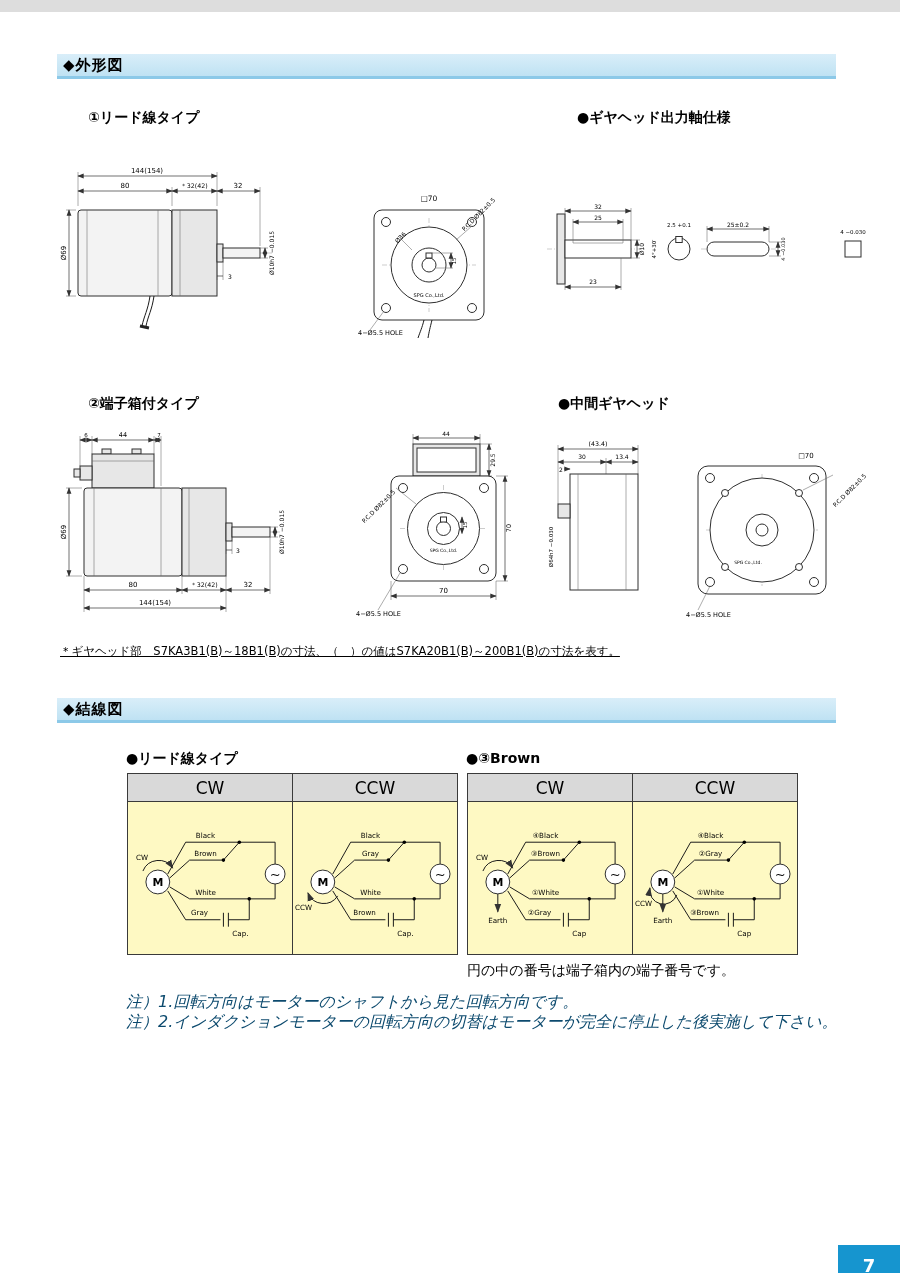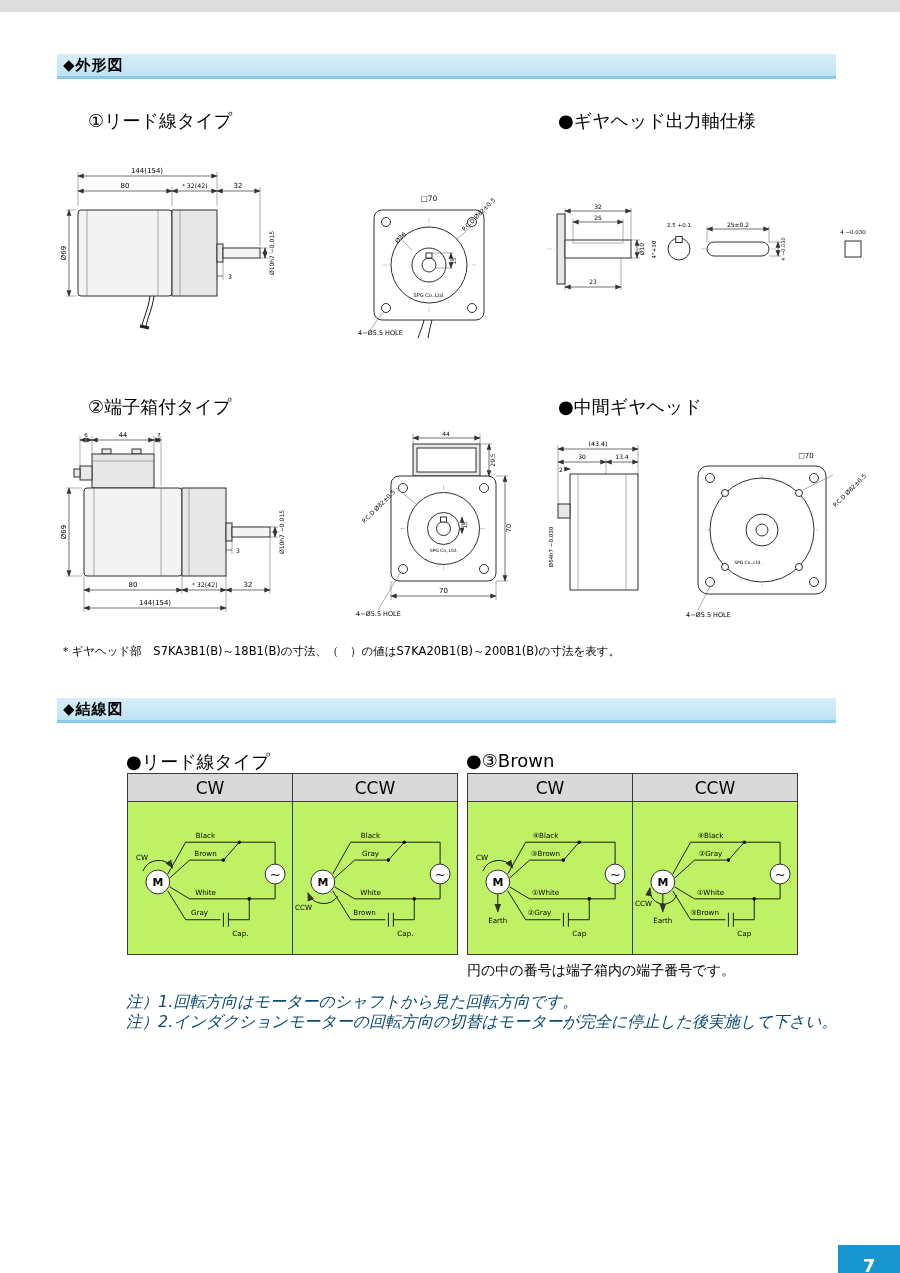--- a/index.html
+++ b/index.html
@@ -3,34 +3,34 @@
 <meta charset="utf-8">
 <style>
   * { box-sizing:border-box; margin:0; padding:0; }
   html,body { background:#ddd; }
   .page { position:relative; width:900px; height:1273px; margin:12px auto; background:#fff;
           font-family:"DejaVu Sans","Liberation Sans",sans-serif; color:#111; overflow:hidden; }
   .banner { position:absolute; left:57px; width:779px; height:25px;
             background:linear-gradient(#d9eef9,#bfe2f3); border-bottom:3px solid #8cc9e8;
             display:flex; align-items:center; }
   .banner span { font-weight:bold; font-size:15px; color:#000; padding-left:6px; letter-spacing:1px; }
-  .subtitle { position:absolute; font-size:18px; font-weight:normal; color:#000; }
-  .footnote { position:absolute; font-size:11.5px; color:#000; }
+  .subtitle { position:absolute; font-size:14px; font-weight:bold; color:#000; }
+  .footnote { position:absolute; font-size:11.5px; color:#000;text-decoration:underline; }
   .drawing { position:absolute; }
   svg text { font-family:"DejaVu Sans","Liberation Sans",sans-serif; fill:#000; }
   .dt { font-size:7px; }
   .dim { stroke:#333; stroke-width:0.7; fill:none; }
   .ext { stroke:#666; stroke-width:0.55; fill:none; }
   .part  { fill:#f3f3f3; stroke:#2e2e2e; stroke-width:1; }
   .part2 { fill:#e7e7e7; stroke:#2e2e2e; stroke-width:1; }
   .partw { fill:#ffffff; stroke:#2e2e2e; stroke-width:1; }
   .cl { stroke:#999; stroke-width:0.5; stroke-dasharray:5 2 1 2; fill:none; }
   .wire { stroke:#1a1a1a; stroke-width:1; fill:none; }
   .wl { font-size:7.2px; }
-  .wiretable { position:absolute; width:331px; border:1.6px solid #3a3a3a; background:#bef264; }
+  .wiretable { position:absolute; width:331px; border:1.6px solid #3a3a3a; background:#fef9c3; }
   .wt-head { display:flex; height:28px; border-bottom:1.6px solid #3a3a3a; background:#d9d9d9; }
   .wt-head > div { flex:1; display:flex; align-items:center; justify-content:center; font-size:17px; color:#000; }
   .wt-head > div:first-child { border-right:1.6px solid #3a3a3a; }
   .wt-body { display:flex; height:152px; }
   .wt-body > div { flex:1; position:relative; }
   .wt-body > div:first-child { border-right:1.6px solid #3a3a3a; }
   .caption { position:absolute; font-size:14px; color:#000; }
   .notes { position:absolute; font-size:16px; line-height:20px; color:#0c4a6e;font-style:italic; }
   .notes .indent { padding-left:37px; }
   .pagenum { position:absolute; left:838px; top:1233px; width:62px; height:40px; background:#1695cf;
@@ -47,21 +47,21 @@
   </defs>
 </svg>
 
 <div class="page">
 
   <div class="banner" style="top:42px">
     <span>◆外形図</span>
   </div>
 
   <div class="subtitle" style="left:88px;top:97px">①リード線タイプ</div>
-  <div class="subtitle" style="left:558px;top:97px">●ギヤヘッド出力軸仕様</div>
+  <div class="subtitle" style="left:577px;top:97px">●ギヤヘッド出力軸仕様</div>
 
   <div class="drawing" style="left:60px;top:148px;width:270px;height:172px">
     <svg viewBox="0 0 270 172" width="270" height="172">
       <line class="ext" x1="18" y1="46" x2="18" y2="12"></line>
         <line class="ext" x1="157" y1="46" x2="157" y2="12"></line>
       <line class="ext" x1="112" y1="46" x2="112" y2="27"></line>
         <line class="ext" x1="200" y1="86" x2="200" y2="27"></line>
       <line class="dim" x1="18" y1="16" x2="157" y2="16" marker-start="url(#ar)" marker-end="url(#ar)"></line>
       <text class="dt" x="87" y="13" text-anchor="middle">144(154)</text>
       <line class="dim" x1="18" y1="31" x2="112" y2="31" marker-start="url(#ar)" marker-end="url(#ar)"></line>

